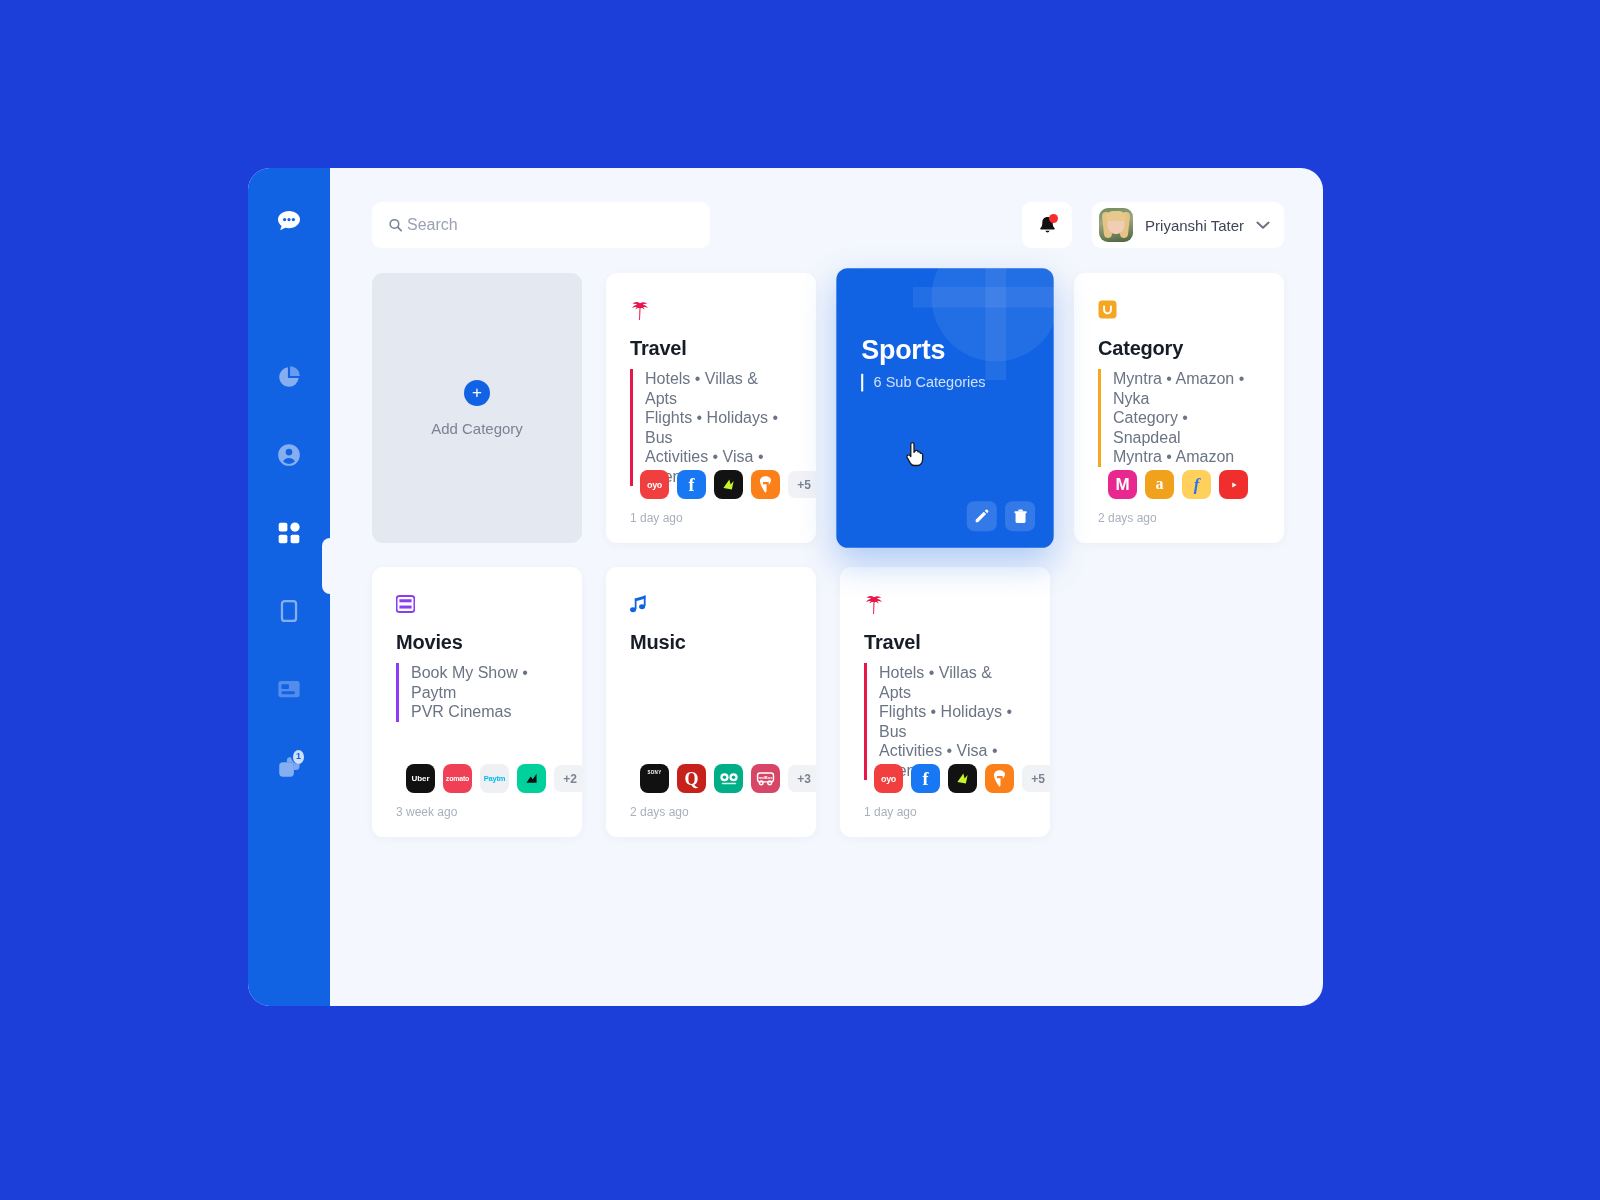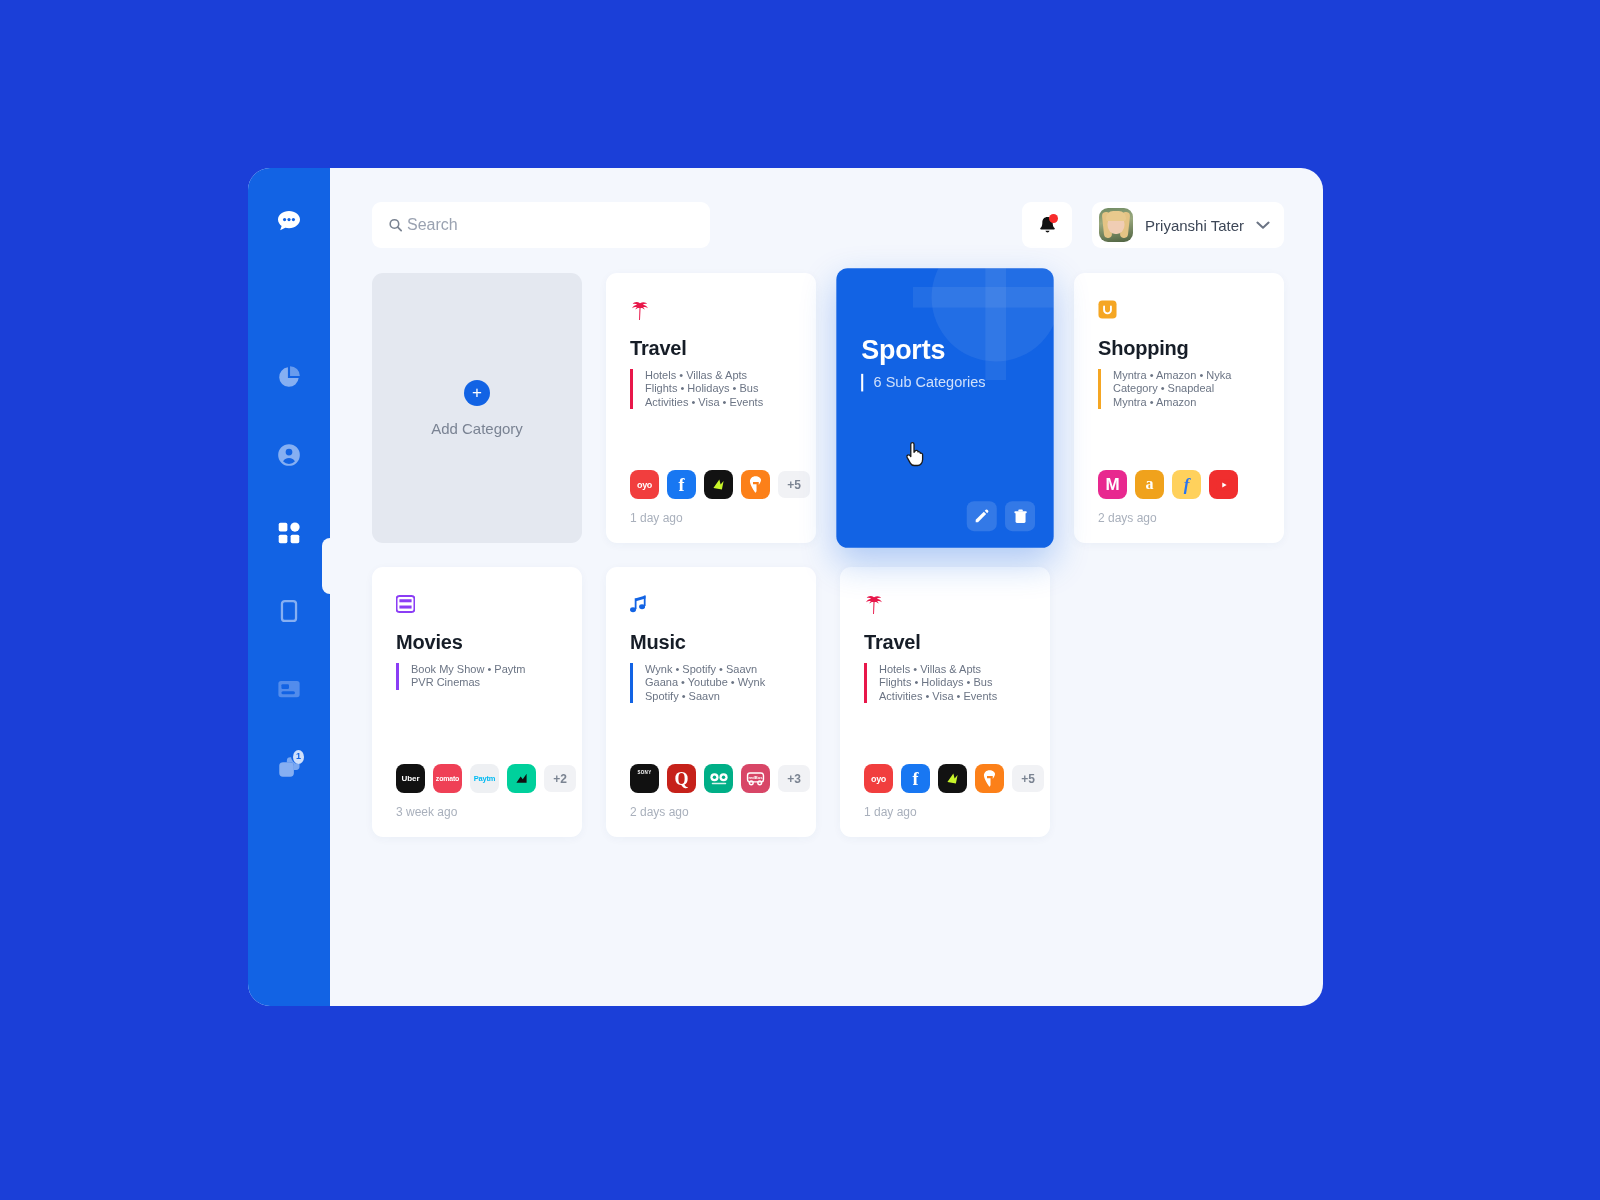--- a/index.html
+++ b/index.html
@@ -182,28 +182,28 @@
   }
   .card-icon { height: 22px; margin-bottom: 16px; display:block; }
   .card-title {
     font-size: 20px; font-weight: 700; color: #161d27;
     letter-spacing: -0.2px;
     margin-bottom: 9px;
   }
   .card-subs {
     border-left: 3px solid #1d4ed8;
     padding-left: 12px;
-    font-size: 11px; line-height: 1.22;
+    font-size: 16px; line-height: 1.22;
     color: #6b7484;
   }
   .card-bottom {
     position: absolute;
     left: 24px; right: 20px; bottom: 18px;
   }
-  .app-row { display: flex; align-items: center; gap: 8px; margin-bottom: 12px; }
+  .app-row { display: flex; align-items: center; gap: 8px; margin-bottom: 12px; margin-left: 10px; }
   .app-ic {
     width: 29px; height: 29px; border-radius: 8px;
     display: flex; align-items: center; justify-content: center;
     font-size: 10px; font-weight: 800; color: #fff;
     overflow: hidden; position: relative; flex: 0 0 29px;
   }
   .app-more {
     min-width: 32px; height: 27px; border-radius: 7px;
     background: #f1f2f5; color: #7b8492;
     font-size: 12px; font-weight: 600;
@@ -430,21 +430,21 @@
               </svg>
             </div>
           </div>
         </div>
 
         <div class="card">
           <svg class="card-icon" width="19" height="20" viewBox="0 0 20 21">
             <rect x="0.5" y="0.5" width="19" height="19" rx="4" fill="#f5a623"></rect>
             <path d="M6.4 6.8v3.6a3.6 3.6 0 0 0 7.2 0V6.8" fill="none" stroke="#ffffff" stroke-width="2" stroke-linecap="round"></path>
           </svg>
-          <div class="card-title">Shopping</div>
+          <div class="card-title">Category</div>
           <div class="card-subs" style="border-left-color:#f5a623">
             <div>Myntra • Amazon • Nyka</div>
             <div>Category • Snapdeal</div>
             <div>Myntra • Amazon</div>
           </div>
           <div class="card-bottom">
             <div class="app-row">
               <div class="app-ic" style="background:#e8288f">
                 <span style="font-size:17px;font-weight:800;line-height:1">M</span>
               </div>
@@ -500,25 +500,20 @@
 
         <div class="card">
           <svg class="card-icon" width="17" height="20" viewBox="0 0 18 21">
             <path d="M6.2 4.4 16.4 1.6v3.2L6.2 7.6z" fill="#1263e4"></path>
             <rect x="5" y="4.4" width="1.9" height="11.6" fill="#1263e4"></rect>
             <rect x="14.6" y="1.6" width="1.9" height="11" fill="#1263e4"></rect>
             <ellipse cx="3.2" cy="16.6" rx="3.2" ry="2.6" fill="#1263e4"></ellipse>
             <ellipse cx="12.8" cy="13.4" rx="3.2" ry="2.6" fill="#1263e4"></ellipse>
           </svg>
           <div class="card-title">Music</div>
-          <div class="card-subs" style="border-left-color:#1263e4">
-            <div>Wynk • Spotify • Saavn</div>
-            <div>Gaana • Youtube • Wynk</div>
-            <div>Spotify •  Saavn</div>
-          </div>
           <div class="card-bottom">
             <div class="app-row">
               <div class="app-ic" style="background:#111111;flex-direction:column;gap:1px;padding:3px">
                 <span style="font-size:4.5px;font-weight:800;letter-spacing:.3px">SONY</span>
                 <span style="display:block;width:19px;height:11px;background:linear-gradient(90deg,#f23b3b,#f3c game,#ffd400 40%,#30c460 75%,#2da0ff);border-radius:1px"></span>
               </div>
               <div class="app-ic" style="background:#c6211a">
                 <span style="font-size:18px;font-weight:700;font-family:'Liberation Serif',serif;line-height:1">Q</span>
               </div>
               <div class="app-ic" style="background:#00af87">

